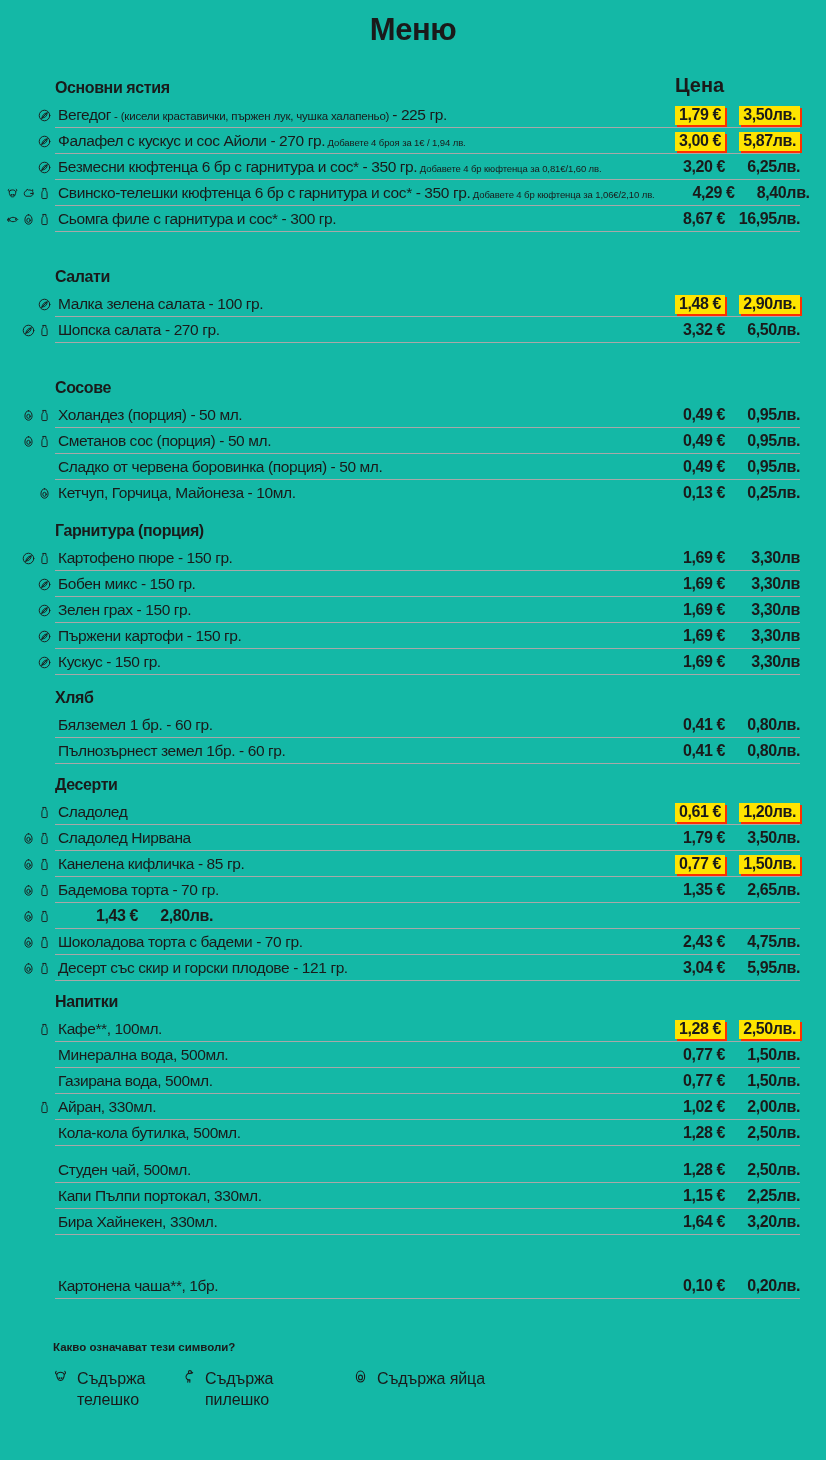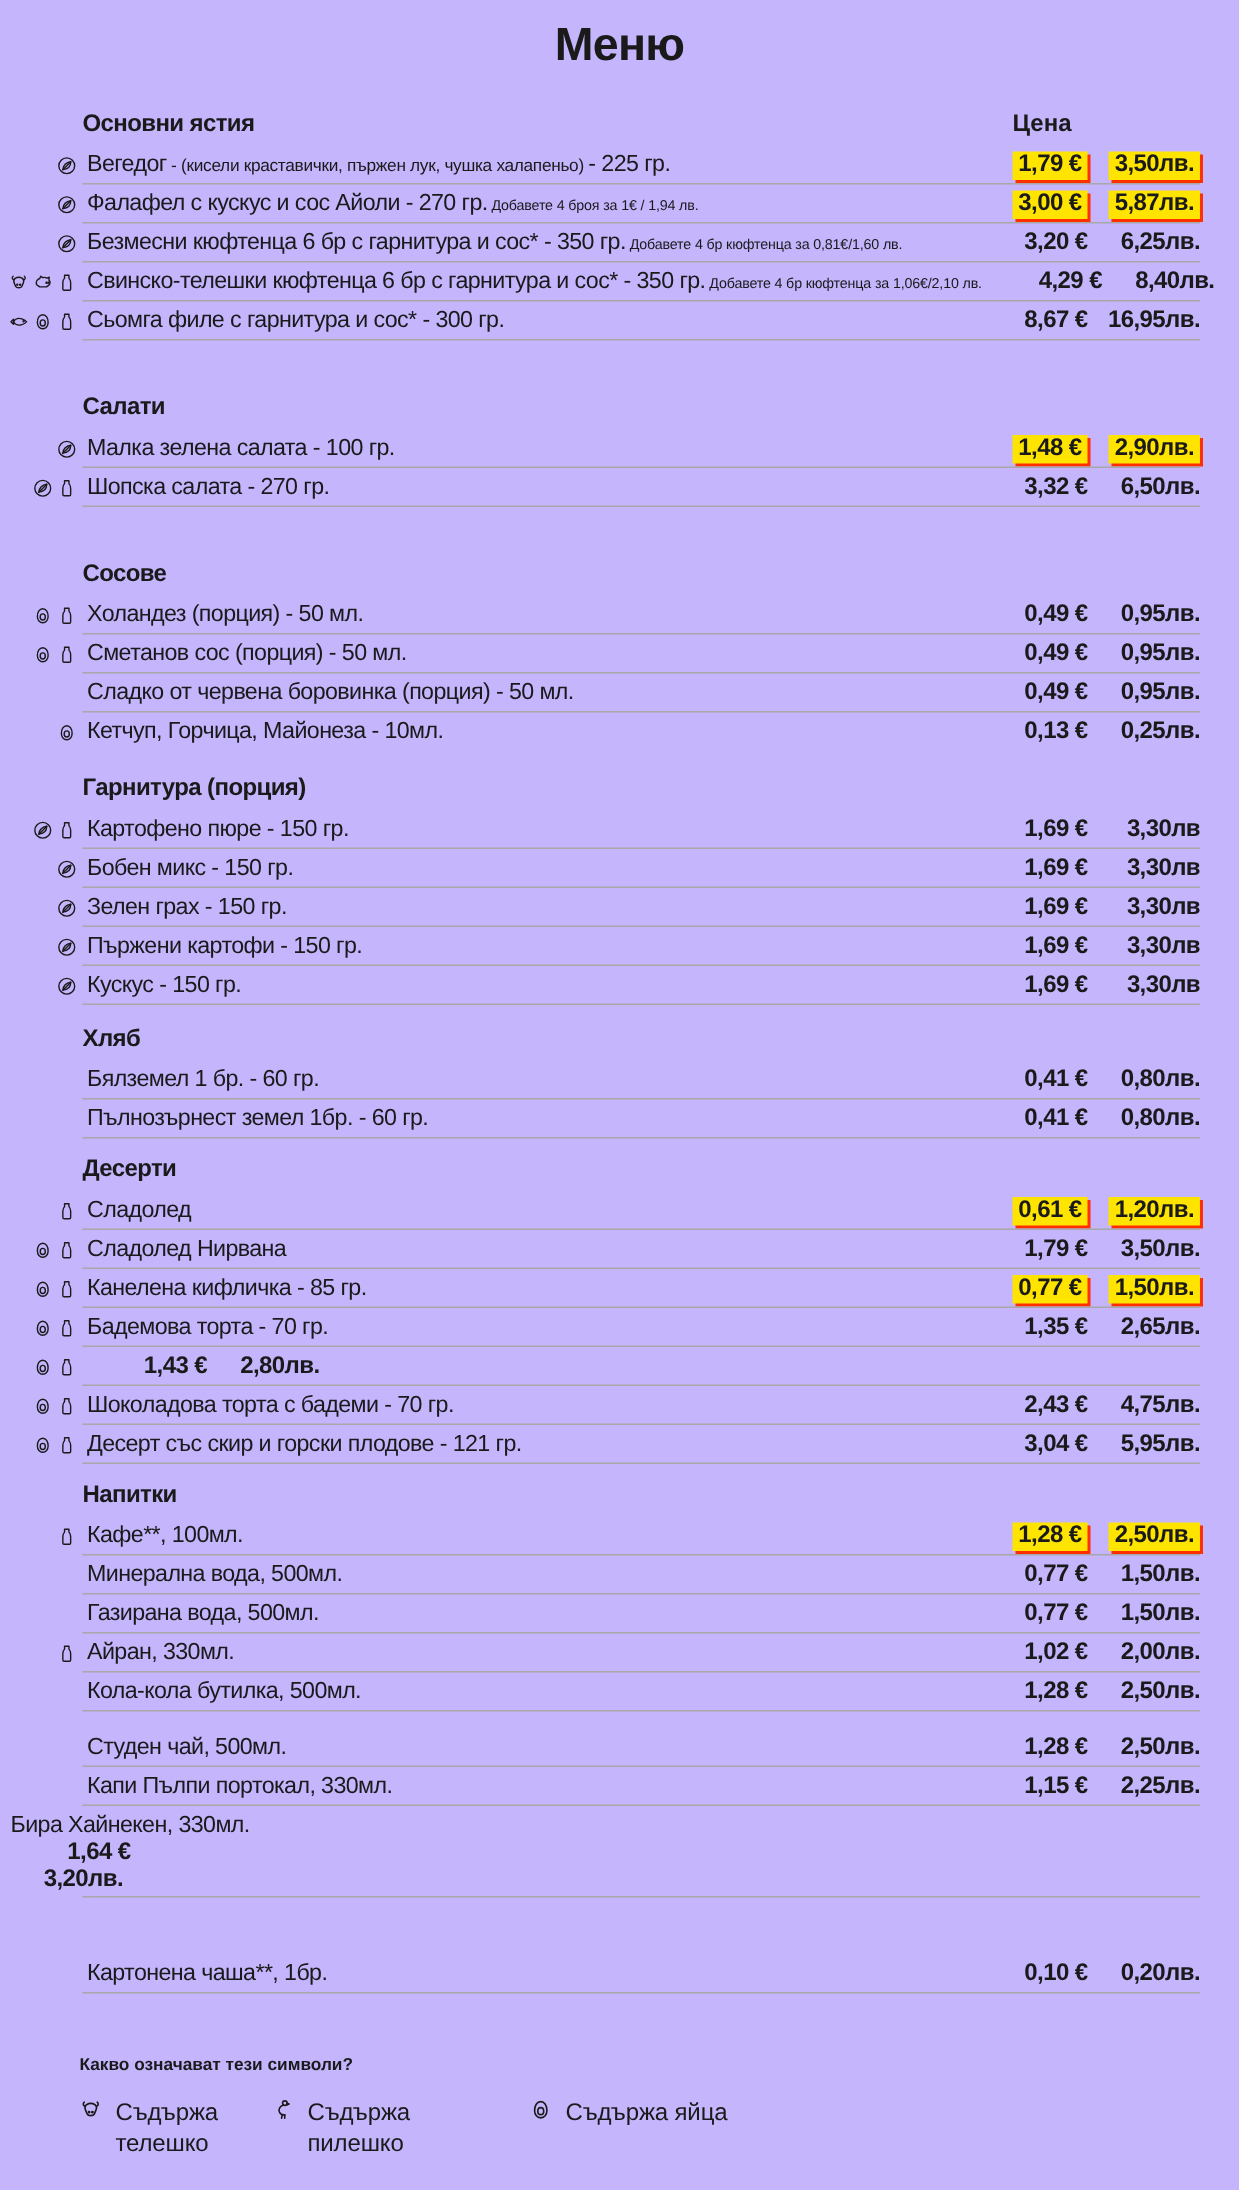--- a/index.html
+++ b/index.html
@@ -1,38 +1,38 @@
 <!DOCTYPE html>
 <html style="--hl-bg: #ffe400; --hl-sh: #ff2f00;"><head>
 <meta charset="utf-8">
 <style>
   html,body{margin:0;padding:0;background:#fff;}
   body{width:826px;font-family:"Liberation Sans",sans-serif;color:#1a1a1a;}
-  .page{position:relative;width:826px;height:1460px;overflow:hidden;background:#c4b5fd;}
+  .page{position:relative;width:826px;height:1460px;overflow:hidden;background:#14b8a6;}
 
   .title{text-align:center;font-size:31px;font-weight:bold;margin:12px 0 0 0;letter-spacing:-0.5px;}
 
   .menu-wrap{margin:0 26px 0 7px;}
   .menu-section{margin-top:36px;}
   .menu-section:nth-child(1){margin-top:26px;}
   .menu-section:nth-child(4){margin-top:16px;}
   .menu-section:nth-child(5){margin-top:14px;}
   .menu-section:nth-child(6){margin-top:12px;}
   .menu-section:nth-child(7){margin-top:12px;}
 
   .section-header-row{display:flex;align-items:flex-end;margin:0 0 5px 48px;}
   .section-title{font-size:16px;font-weight:bold;margin:0;letter-spacing:-0.4px;flex:1;}
   .price-header{width:155px;box-sizing:border-box;padding-left:30px;text-align:left;
-    font-weight:bold;font-size:16px;}
+    font-weight:bold;font-size:20px;}
 
   .menu-row{position:relative;display:flex;align-items:baseline;padding:4px 0 3px 0;min-height:19px;}
   .menu-row::after{content:"";position:absolute;left:48px;right:0;bottom:0;border-bottom:1px solid #a8a8a8;}
   .menu-row.no-rule::after{display:none;}
   .menu-row.gap-small{margin-bottom:11px;}
-  .menu-row.gap-large{margin-bottom:38px;flex-direction:column;}
+  .menu-row.gap-large{margin-bottom:38px;}
 
   .row-icons{width:44px;flex:none;display:flex;justify-content:flex-end;align-items:center;
     gap:3px;align-self:center;padding-right:7px;}
   .icon{width:13px;height:13px;stroke:#1a1a1a;fill:none;stroke-width:1.15;
     stroke-linecap:round;stroke-linejoin:round;flex:none;}
   .row-name{flex:1;font-size:15.5px;letter-spacing:-0.4px;white-space:nowrap;}
   .small-mid{font-size:11.5px;letter-spacing:-0.2px;}
   .row-note{font-size:9.5px;letter-spacing:-0.1px;}
   .price{flex:none;text-align:right;font-weight:bold;font-size:16px;letter-spacing:-0.4px;}
   .price.eur{width:80px;}

